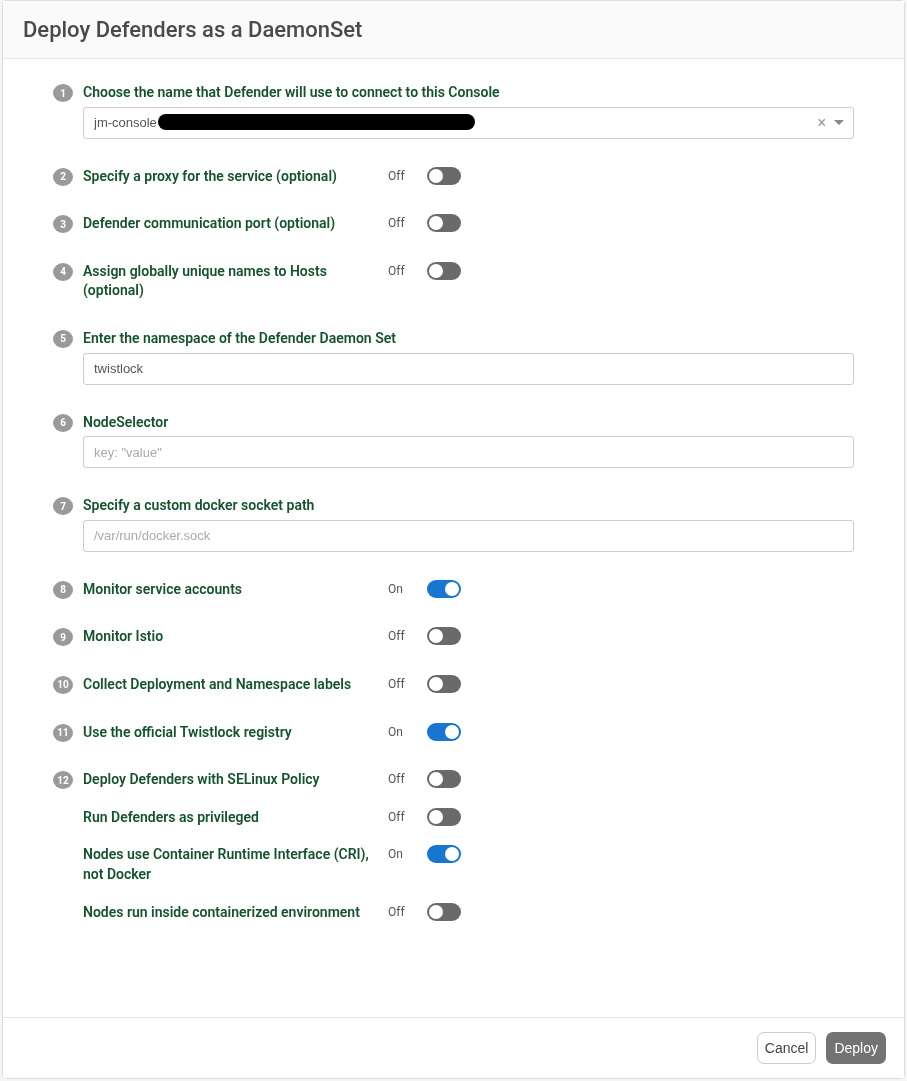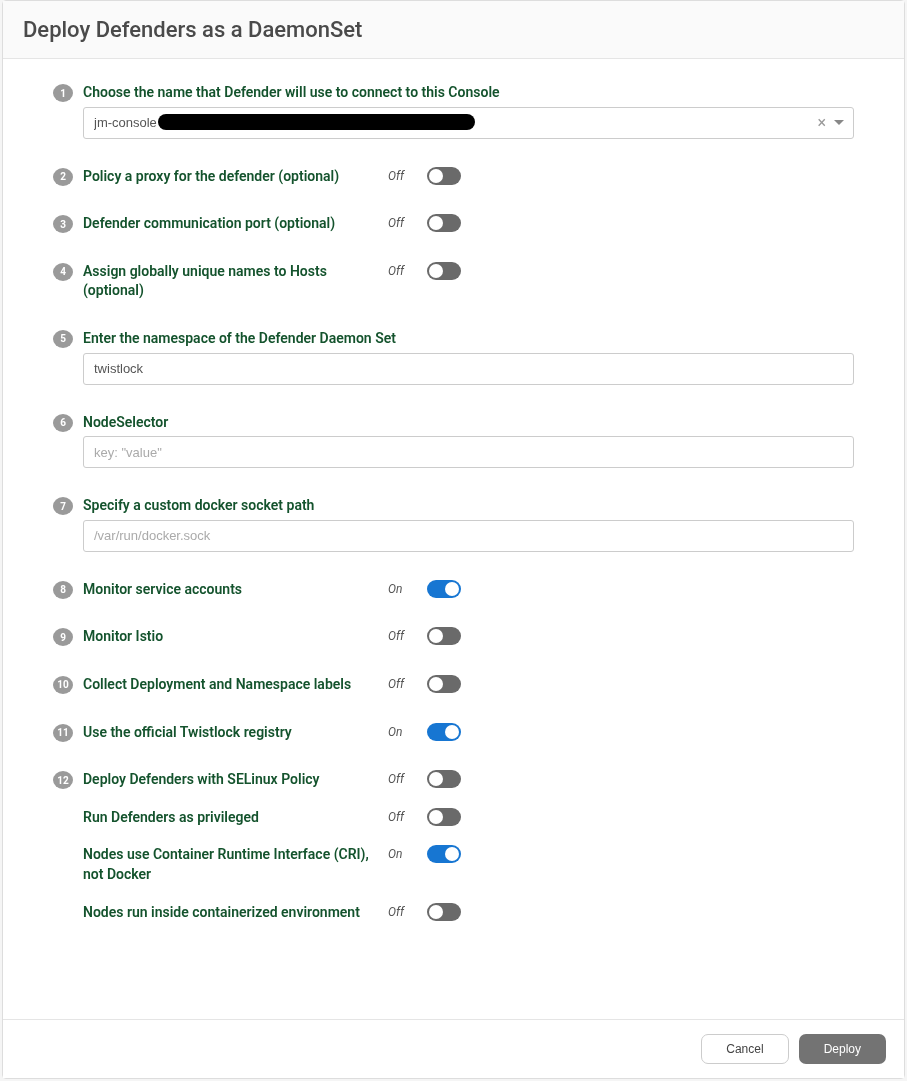--- a/index.html
+++ b/index.html
@@ -120,21 +120,20 @@
     align-items: flex-start;
   }
   .toggle-row .step-label {
     flex: 0 0 305px;
     padding-right: 16px;
   }
   .toggle-col {
     display: flex;
     align-items: center;
     gap: 17px;
-    font-style: italic;
   }
   .toggle-state {
     font-size: 12px;
     color: #555;
     width: 22px;
     text-align: left;
   }
   .toggle {
     width: 34px;
     height: 18px;
@@ -166,22 +165,22 @@
   }
   .modal-footer {
     border-top: 1px solid #e5e5e5;
     padding: 14px 18px;
     display: flex;
     justify-content: flex-end;
     gap: 10px;
     background: #fff;
   }
   .btn {
-    padding: 7px 24px;
-    font-size: 12px;
+    padding: 7px 7px;
+    font-size: 14px;
     border-radius: 7px;
     cursor: pointer;
     border: 1px solid transparent;
   }
   .btn-secondary {
     background: #fff;
     border: 1px solid #ccc;
     color: #444;
   }
   .btn-primary {
@@ -213,21 +212,21 @@
               <span class="chev"></span>
             </div>
           </div>
         </div>
       </div>
     </div>
 
     <div class="step">
       <div class="step-num">2</div>
       <div class="step-content toggle-row">
-        <div class="step-label">Policy a proxy for the defender (optional)</div>
+        <div class="step-label">Specify a proxy for the service (optional)</div>
         <div class="toggle-col">
           <span class="toggle-state">Off</span>
           <div class="toggle off">
               <div class="knob"></div>
             </div>
         </div>
       </div>
     </div>
 
     <div class="step">

